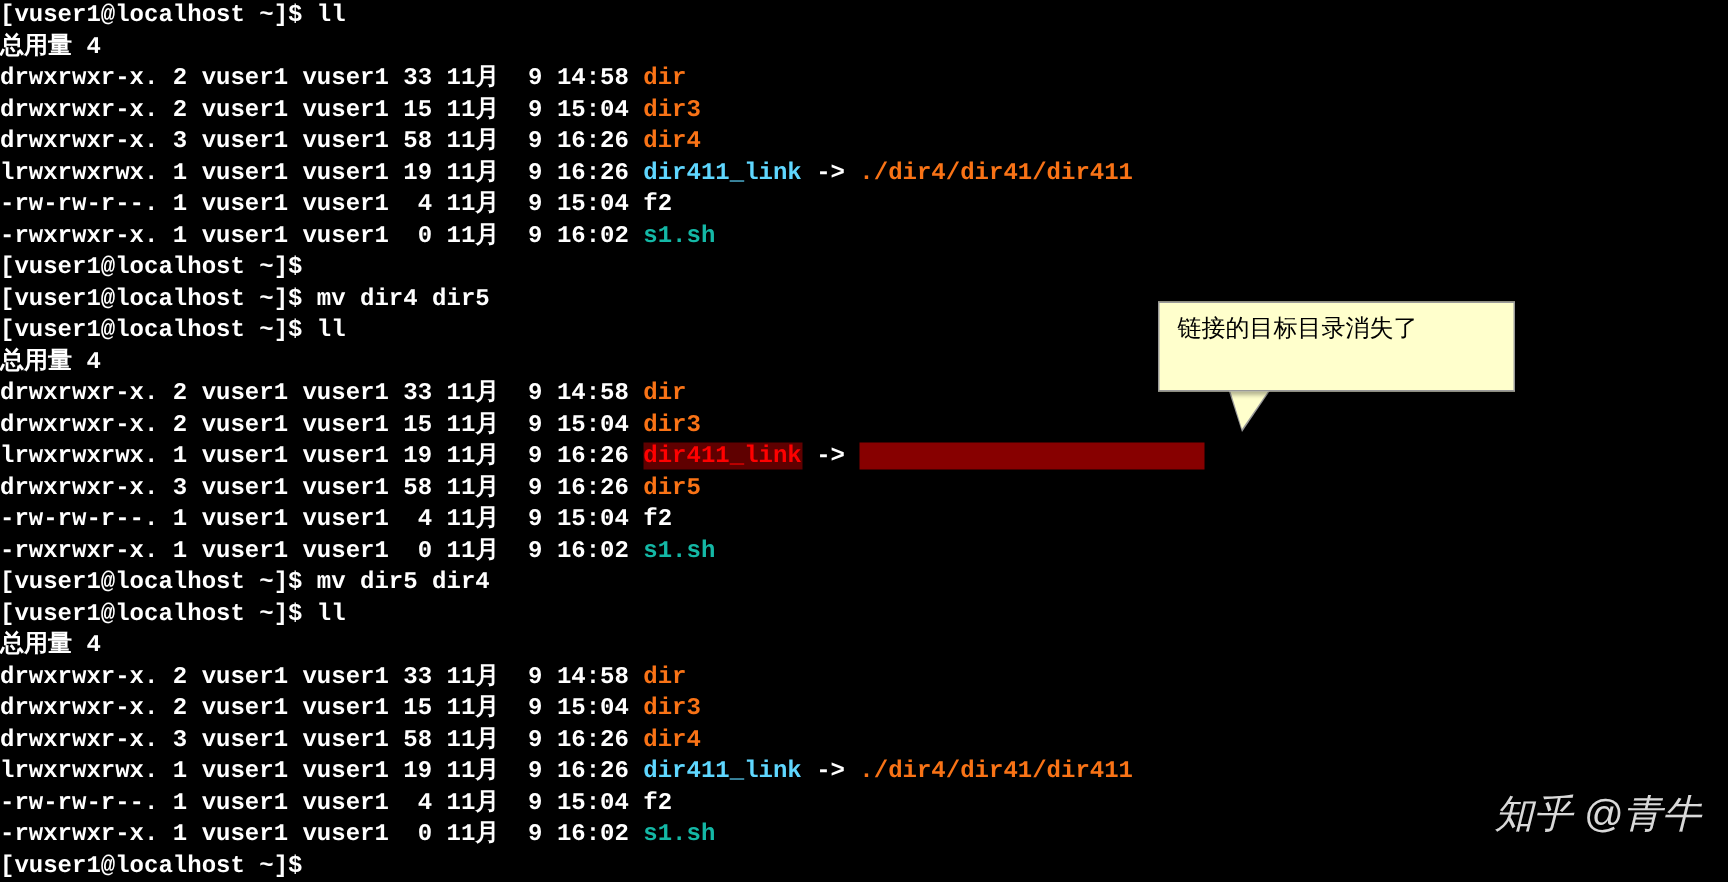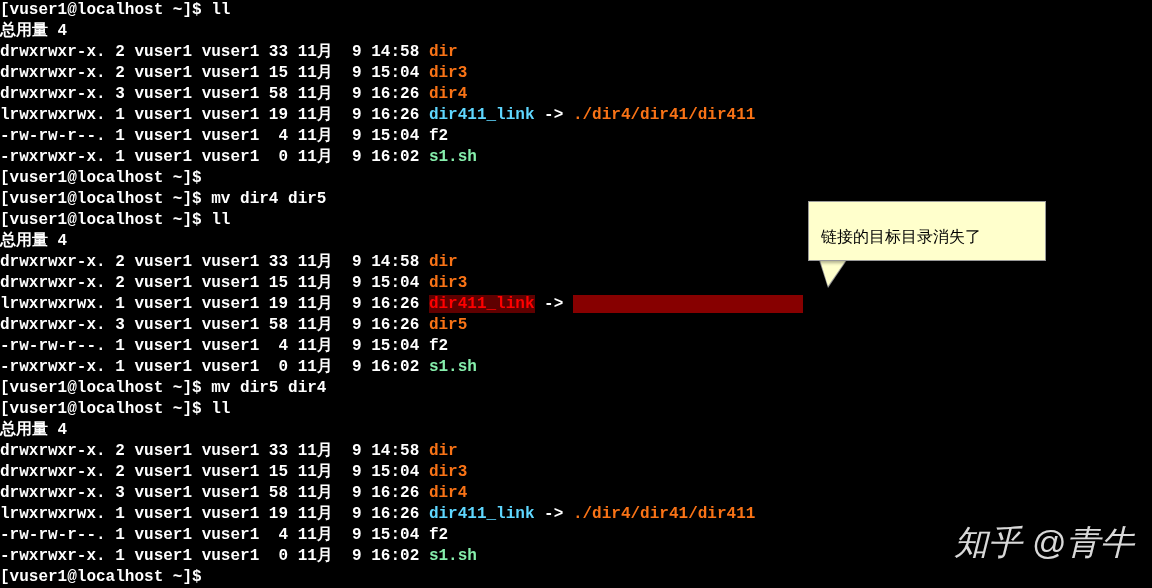--- a/index.html
+++ b/index.html
@@ -14,34 +14,34 @@
     overflow: hidden;
     position: relative;
     font-weight: bold;
   }
   .term { white-space: pre; }
   .line { display: block; }
   .dir { color: #f97316; }
   .link { color: #5fd7ff; }
   .brokenlink { color: #ff0000; background: #5f0000; }
   .redbg { background: #870000; color: #870000; }
-  .exec { color: #86efac; }
+  .exec { color: #14b8a6; }
   .callout {
     position: absolute;
-    left: 808px;
+    left: 772px;
     top: 201px;
     width: 238px;
     height: 60px;
     background: #ffffcc;
     border: 1px solid #999;
     box-shadow: 2px 2px 3px rgba(0,0,0,0.3);
     color: #000;
     font-family: "SimSun","Microsoft YaHei",sans-serif;
     font-size: 16px;
-    padding: 24px 12px;
+    padding: 7px 12px;
     font-weight: normal;
   }
   .callout-tail {
     position: absolute;
     left: 820px;
     top: 260px;
     width: 0; height: 0;
     border-left: 8px solid transparent;
     border-right: 18px solid transparent;
     border-top: 26px solid #ffffcc;
@@ -54,21 +54,21 @@
     border-left: 9px solid transparent;
     border-right: 19px solid transparent;
     border-top: 28px solid #999;
   }
   .watermark {
     position: absolute;
     right: 18px;
     bottom: 35px;
     color: rgba(255,255,255,0.85);
     font-family: "Microsoft YaHei","SimHei",sans-serif;
-    font-size: 34px;
+    font-size: 26px;
     font-style: italic;
     font-weight: normal;
     text-shadow: 0 0 4px rgba(0,0,0,0.6);
   }
 </style>
 </head>
 <body>
 
 <div class="term" id="term"><span class="line">[vuser1@localhost ~]$ ll</span><span class="line">总用量 4</span><span class="line"><span>drwxrwxr-x. 2 vuser1 vuser1 33 11月  9 14:58 </span><span class="dir">dir</span></span><span class="line"><span>drwxrwxr-x. 2 vuser1 vuser1 15 11月  9 15:04 </span><span class="dir">dir3</span></span><span class="line"><span>drwxrwxr-x. 3 vuser1 vuser1 58 11月  9 16:26 </span><span class="dir">dir4</span></span><span class="line"><span>lrwxrwxrwx. 1 vuser1 vuser1 19 11月  9 16:26 </span><span class="link">dir411_link</span><span> -&gt; </span><span class="dir">./dir4/dir41/dir411</span></span><span class="line"><span>-rw-rw-r--. 1 vuser1 vuser1  4 11月  9 15:04 </span><span>f2</span></span><span class="line"><span>-rwxrwxr-x. 1 vuser1 vuser1  0 11月  9 16:02 </span><span class="exec">s1.sh</span></span><span class="line">[vuser1@localhost ~]$ </span><span class="line">[vuser1@localhost ~]$ mv dir4 dir5</span><span class="line">[vuser1@localhost ~]$ ll</span><span class="line">总用量 4</span><span class="line"><span>drwxrwxr-x. 2 vuser1 vuser1 33 11月  9 14:58 </span><span class="dir">dir</span></span><span class="line"><span>drwxrwxr-x. 2 vuser1 vuser1 15 11月  9 15:04 </span><span class="dir">dir3</span></span><span class="line"><span>lrwxrwxrwx. 1 vuser1 vuser1 19 11月  9 16:26 </span><span class="brokenlink">dir411_link</span><span> -&gt; </span><span class="redbg">                        </span></span><span class="line"><span>drwxrwxr-x. 3 vuser1 vuser1 58 11月  9 16:26 </span><span class="dir">dir5</span></span><span class="line"><span>-rw-rw-r--. 1 vuser1 vuser1  4 11月  9 15:04 </span><span>f2</span></span><span class="line"><span>-rwxrwxr-x. 1 vuser1 vuser1  0 11月  9 16:02 </span><span class="exec">s1.sh</span></span><span class="line">[vuser1@localhost ~]$ mv dir5 dir4</span><span class="line">[vuser1@localhost ~]$ ll</span><span class="line">总用量 4</span><span class="line"><span>drwxrwxr-x. 2 vuser1 vuser1 33 11月  9 14:58 </span><span class="dir">dir</span></span><span class="line"><span>drwxrwxr-x. 2 vuser1 vuser1 15 11月  9 15:04 </span><span class="dir">dir3</span></span><span class="line"><span>drwxrwxr-x. 3 vuser1 vuser1 58 11月  9 16:26 </span><span class="dir">dir4</span></span><span class="line"><span>lrwxrwxrwx. 1 vuser1 vuser1 19 11月  9 16:26 </span><span class="link">dir411_link</span><span> -&gt; </span><span class="dir">./dir4/dir41/dir411</span></span><span class="line"><span>-rw-rw-r--. 1 vuser1 vuser1  4 11月  9 15:04 </span><span>f2</span></span><span class="line"><span>-rwxrwxr-x. 1 vuser1 vuser1  0 11月  9 16:02 </span><span class="exec">s1.sh</span></span><span class="line">[vuser1@localhost ~]$ </span></div>
 

